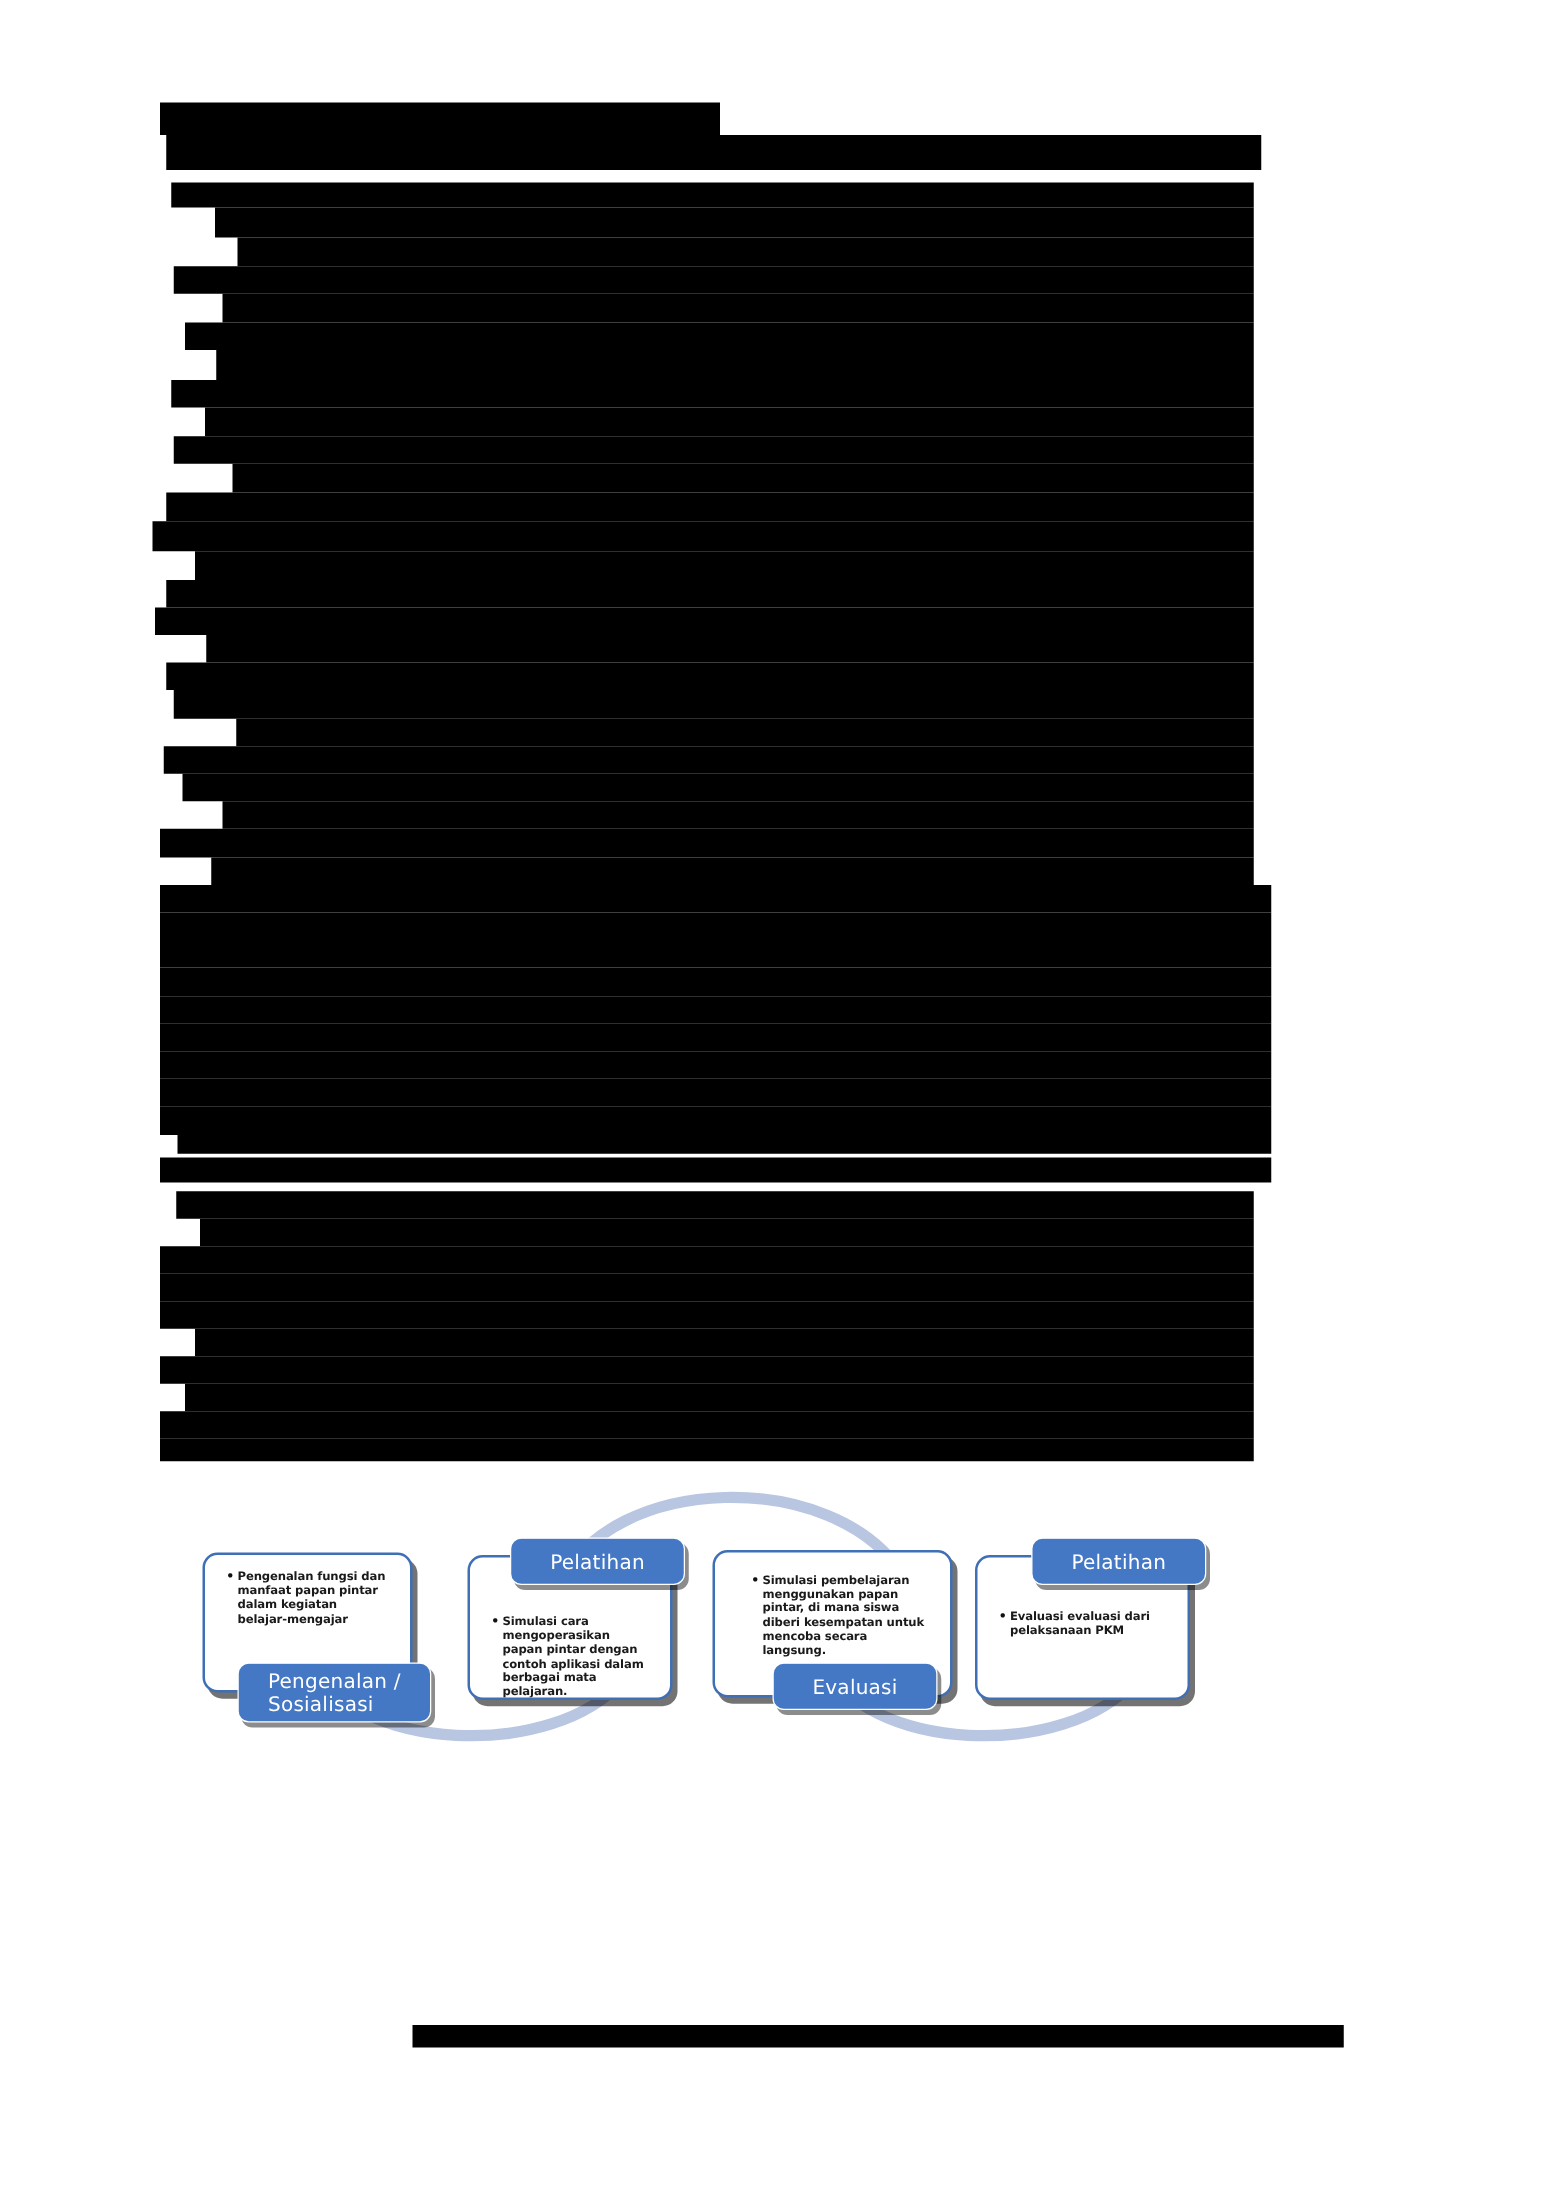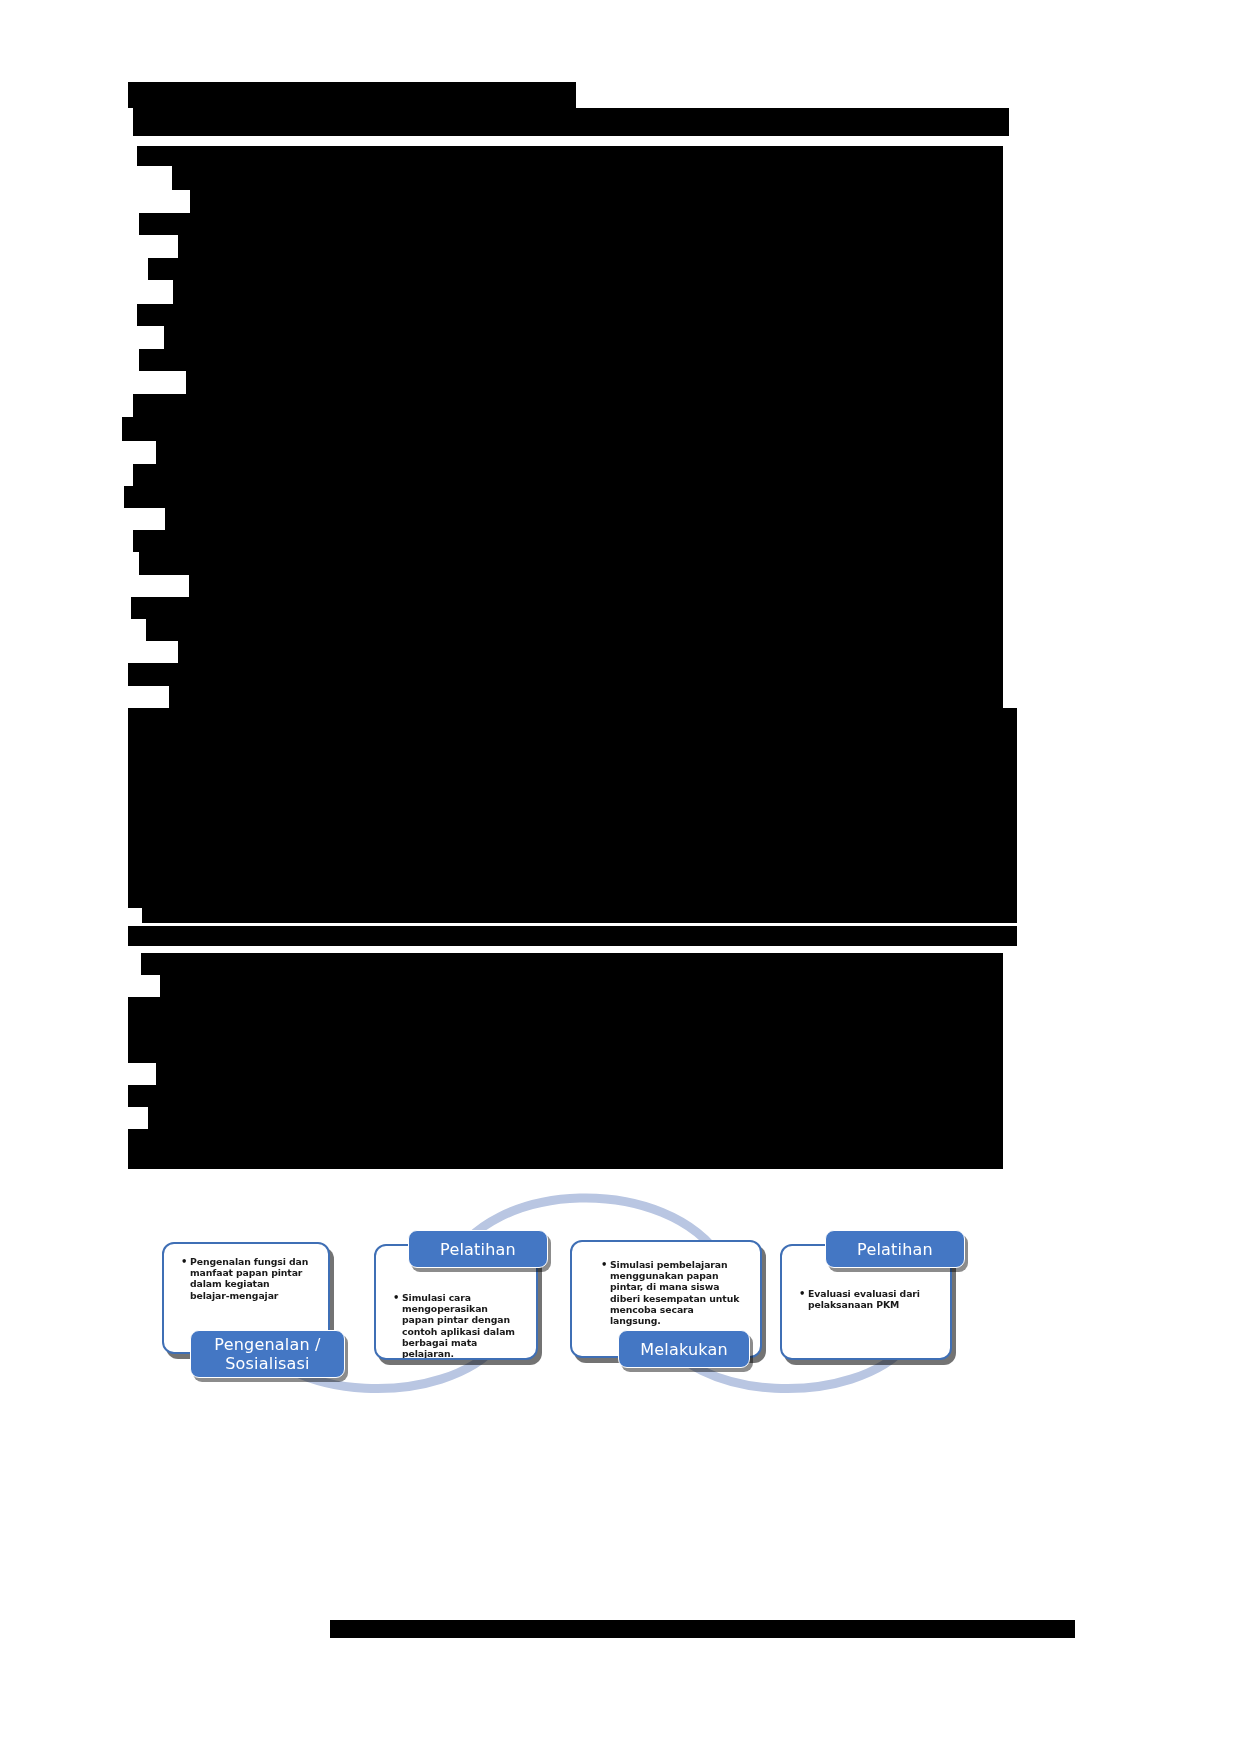--- a/index.html
+++ b/index.html
@@ -45,21 +45,21 @@
     position:absolute;
     background:#4477c4;
     border:1.6px solid #ffffff;
     border-radius:9px;
     box-shadow:3px 4px 0 rgba(0,0,0,0.45);
     color:#ffffff;
     font-family:"DejaVu Sans",sans-serif;
     font-size:16px;
     font-weight:400;
     line-height:19px;
-    text-align:center;
+    text-align:left;
     display:flex;
     align-items:center;
     justify-content:center;
     box-sizing:border-box;
     padding:2px 6px;
     letter-spacing:0.2px;
   }
 </style>
 </head>
 <body>
@@ -150,21 +150,21 @@
       </div>
       <div class="label-pill" style="left:268px;top:70px;width:140px;height:38px;">Pelatihan</div>
     </div>
 
     <div class="node">
       <div class="body-box" style="left:430px;top:80px;width:192px;height:118px;padding-top:5px;padding-left:12px;">
         <ul>
           <li>Simulasi pembelajaran menggunakan papan pintar, di mana siswa diberi kesempatan untuk mencoba secara langsung.</li>
         </ul>
       </div>
-      <div class="label-pill" style="left:478px;top:170px;width:132px;height:38px;">Melakukan</div>
+      <div class="label-pill" style="left:478px;top:170px;width:132px;height:38px;">Evaluasi</div>
     </div>
 
     <div class="node">
       <div class="body-box" style="left:640px;top:84px;width:172px;height:116px;padding-top:30px;">
         <ul>
           <li>Evaluasi evaluasi dari pelaksanaan PKM</li>
         </ul>
       </div>
       <div class="label-pill" style="left:685px;top:70px;width:140px;height:38px;">Pelatihan</div>
     </div>

